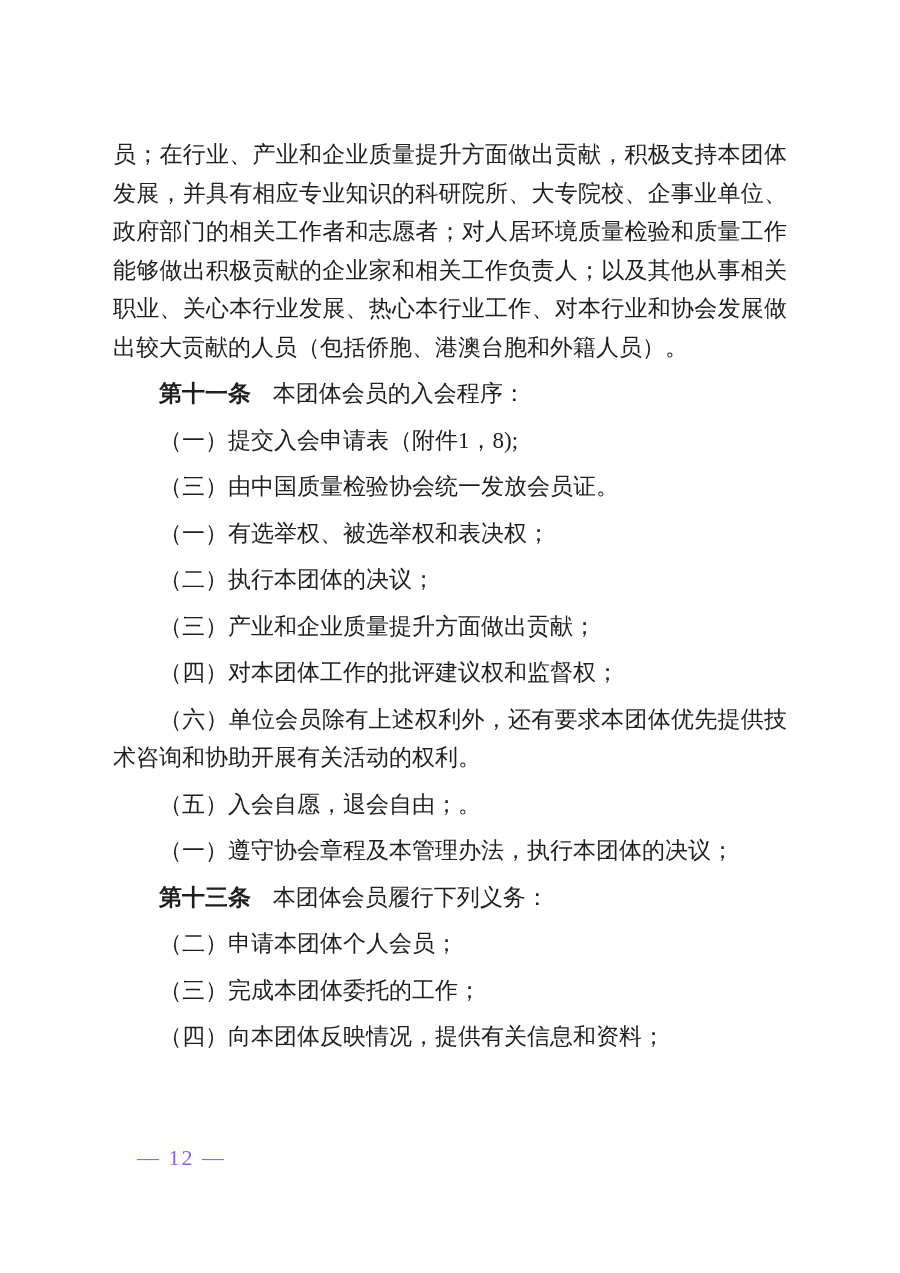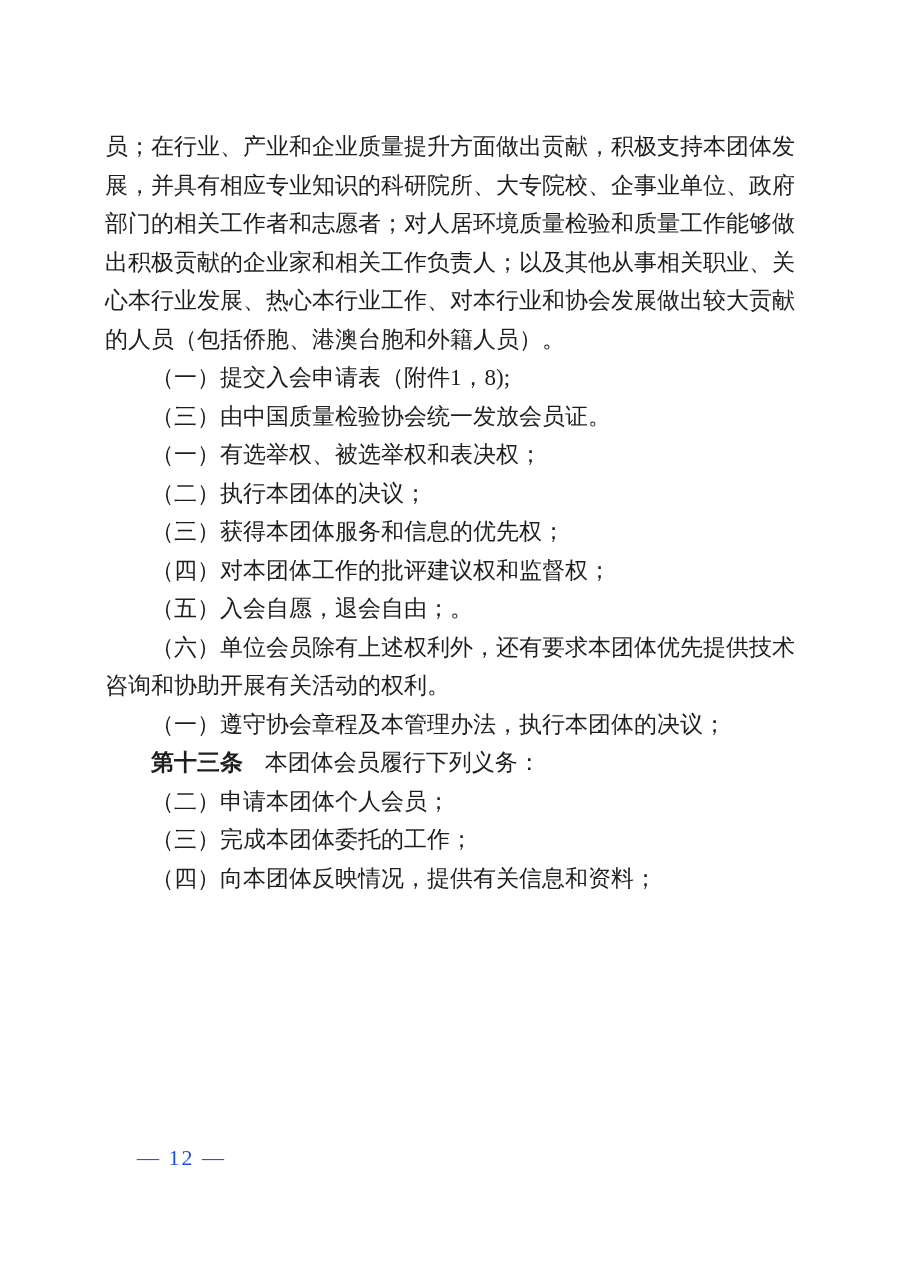--- a/index.html
+++ b/index.html
@@ -14,21 +14,21 @@
     background: #ffffff;
     overflow: hidden;
   }
   .textblock {
     position: absolute;
     left: 105px;
     top: 128px;
     width: 690px;
   }
   .para {
-    margin: 0;
+    margin: 8px;
     font-family: "Liberation Serif", "DejaVu Serif", serif;
     font-size: 23px;
     line-height: 38.5px;
     color: #1e1e1e;
     text-align: justify;
     text-justify: inter-character;
     letter-spacing: 0;
     word-break: normal;
   }
   .para.indent {
@@ -38,50 +38,51 @@
     font-weight: bold;
     margin-right: 0.95em;
   }
   .page-footer {
     position: absolute;
     left: 137px;
     top: 1143px;
     font-family: "Liberation Serif", "DejaVu Serif", serif;
     font-size: 22px;
     line-height: 30px;
-    color: #1d4ed8;
+    color: #8b5cf6;
     letter-spacing: 2px;
   }
 </style>
 </head>
 <body>
 
 <div class="sheet">
   <div class="textblock">
 
     <p class="para">员；在行业、产业和企业质量提升方面做出贡献，积极支持本团体发展，并具有相应专业知识的科研院所、大专院校、企事业单位、政府部门的相关工作者和志愿者；对人居环境质量检验和质量工作能够做出积极贡献的企业家和相关工作负责人；以及其他从事相关职业、关心本行业发展、热心本行业工作、对本行业和协会发展做出较大贡献的人员（包括侨胞、港澳台胞和外籍人员）。</p>
 
+    <p class="para indent"><span class="term">第十一条</span><span>本团体会员的入会程序：</span></p>
 
     <p class="para indent">（一）提交入会申请表（附件1，8);</p>
 
 
     <p class="para indent">（三）由中国质量检验协会统一发放会员证。</p>
 
 
     <p class="para indent">（一）有选举权、被选举权和表决权；</p>
 
     <p class="para indent">（二）执行本团体的决议；</p>
 
-    <p class="para indent">（三）获得本团体服务和信息的优先权；</p>
+    <p class="para indent">（三）产业和企业质量提升方面做出贡献；</p>
 
     <p class="para indent">（四）对本团体工作的批评建议权和监督权；</p>
 
+    <p class="para indent">（六）单位会员除有上述权利外，还有要求本团体优先提供技术咨询和协助开展有关活动的权利。</p>
+
     <p class="para indent">（五）入会自愿，退会自由；。</p>
-
-    <p class="para indent">（六）单位会员除有上述权利外，还有要求本团体优先提供技术咨询和协助开展有关活动的权利。</p>
 
     <p class="para indent">（一）遵守协会章程及本管理办法，执行本团体的决议；</p>
 
     <p class="para indent"><span class="term">第十三条</span><span>本团体会员履行下列义务：</span></p>
 
     <p class="para indent">（二）申请本团体个人会员；</p>
 
     <p class="para indent">（三）完成本团体委托的工作；</p>
 
     <p class="para indent">（四）向本团体反映情况，提供有关信息和资料；</p>

